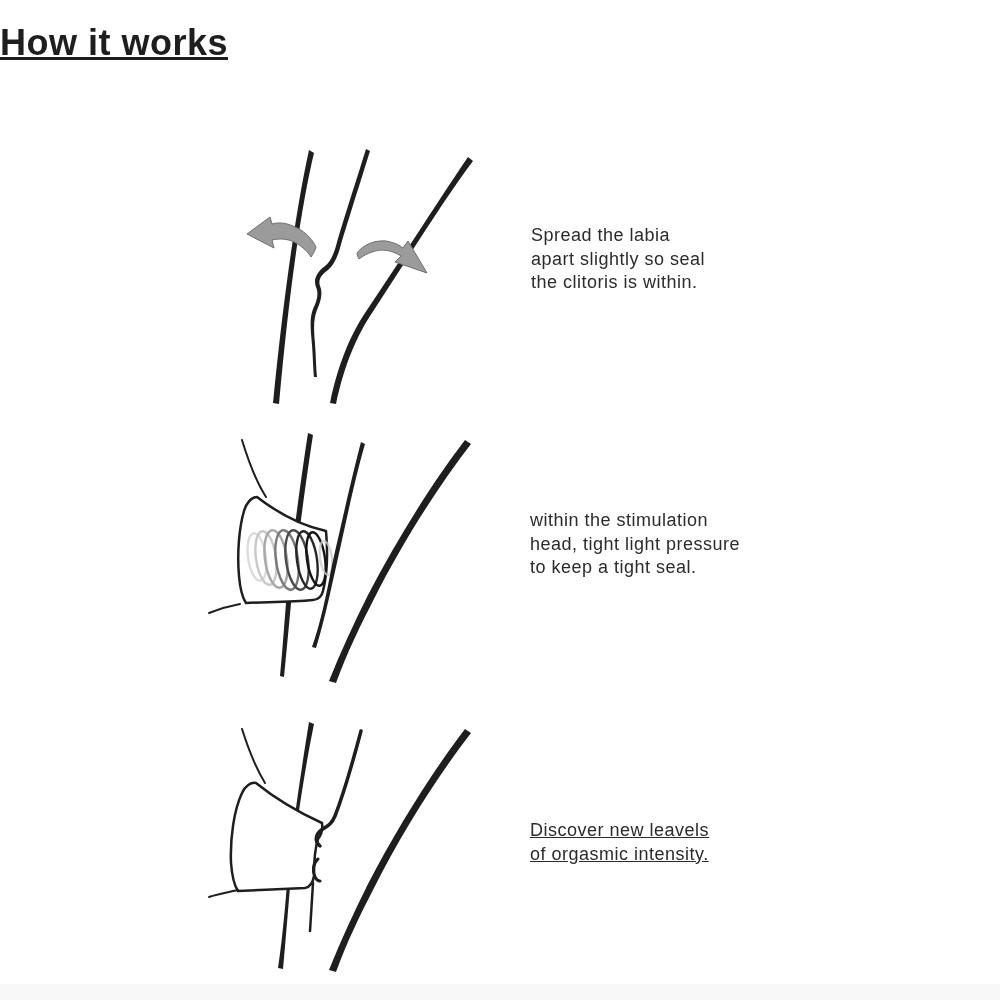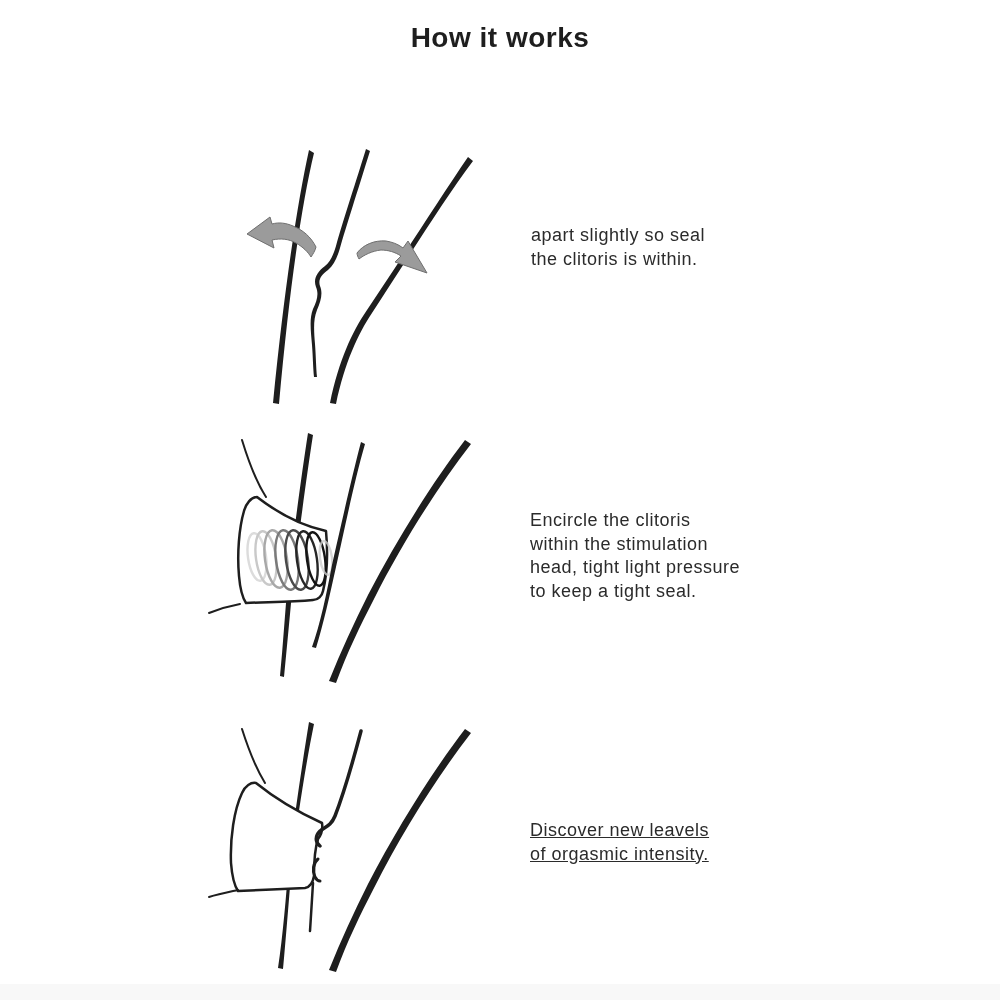--- a/index.html
+++ b/index.html
@@ -13,25 +13,25 @@
     height: 1000px;
     background: var(--background, #ffffff);
     font-family: "Liberation Sans", sans-serif;
     overflow: hidden;
   }
   .title {
     position: absolute;
     top: 22px;
     left: 0;
     width: 100%;
-    text-align: center;
-    font-size: 28px;
+    font-size: 36px;
     font-weight: 600;
     letter-spacing: 0.5px;
     color: var(--ink, #222222);
+    text-decoration: underline;
   }
   .step-text {
     position: absolute;
     font-size: 18px;
     line-height: 23.5px;
     letter-spacing: 0.5px;
     color: var(--text, #2b2b2b);
     white-space: nowrap;
   }
   #step1-text { left: 531px; top: 224px; }
@@ -112,26 +112,26 @@
       <path class="ink-line" stroke-width="3.5" d="M361,731 C352,765 342,798 335,816 C331,826 325,827 320,831 C315,836 315,842 320,846"></path>
       <path class="ink-line" stroke-width="3" d="M318,859 C313,863 312,871 315,877 C316,879 318,881 320,881"></path>
       <path class="ink-line" stroke-width="2.5" d="M313,883 C312,900 311,915 310,931"></path>
     </g>
     <g>
       <path class="ink-fill" d="M465,729 C432,772 396,830 368,884 C354,912 341,940 329,970 L336,972 C347,942 360,915 374,888 C401,834 437,777 471,733 Z"></path>
     </g>
   </svg>
 
   <div id="step1-text" class="step-text">
+    <div>Spread the labia</div>
     <div>apart slightly so seal</div>
     <div>the clitoris is within.</div>
   </div>
 
   <div id="step2-text" class="step-text">
-    <div>Encircle the clitoris</div>
     <div>within the stimulation</div>
     <div>head, tight light pressure</div>
     <div>to keep a tight seal.</div>
   </div>
 
   <div id="step3-text" class="step-text">
     <div>Discover new leavels</div>
     <div>of orgasmic intensity.</div>
   </div>
 

